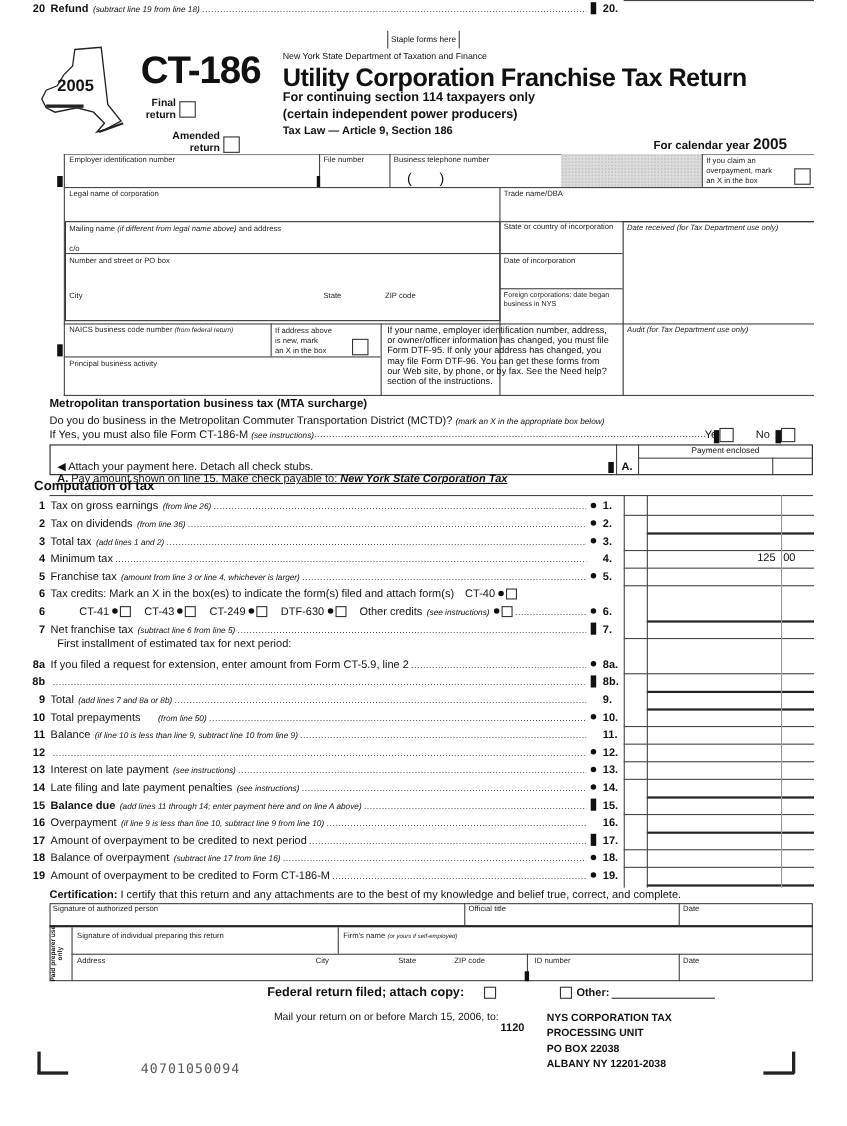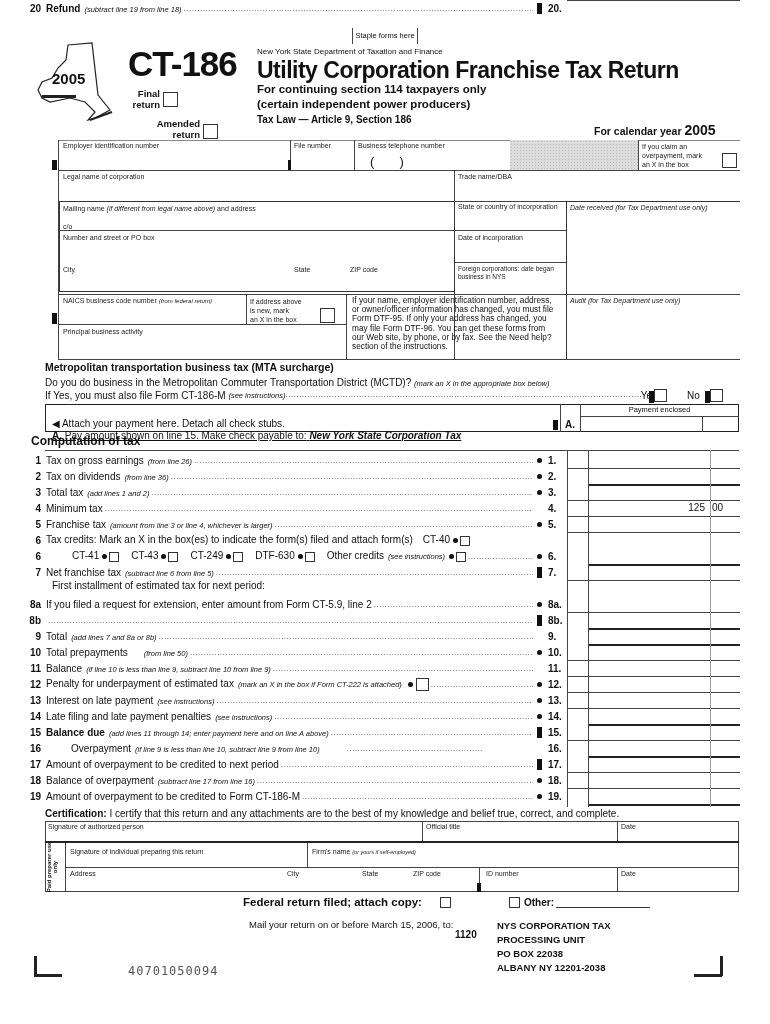--- a/index.html
+++ b/index.html
@@ -309,21 +309,20 @@
       <span class="desc"><span>Balance</span><i style="margin-left: 4px;">(if line 10 is less than line 9, subtract line 10 from line 9)</i></span>
       <span class="dots" style="padding-left: 2px;">........................................................................................................................................................................................................</span>
       <span class="mark"></span>
       <span class="ref">11.</span>
     </div>
     <div class="amt" style="left: 590px; top: 660px; width: 117px; height: 16px; text-align: right; padding-right: 2px; line-height: 16px;"></div>
     <div class="amt" style="left: 712px; top: 660px; width: 28px; height: 16px; line-height: 16px;"></div>
     <div class="hline" style="left: 567px; top: 676px; width: 173px;"></div>
     <div class="line-row" style="top: 676px; left: 18px; width: 549px;">
       <span class="num">12</span>
-      <span class="desc"><span>Penalty for underpayment of estimated tax</span><i style="margin-left: 4px;">(mark an X in the box if Form CT-222 is attached)</i><span style="margin-left: 6px;"><span class="bullet"></span><span class="cb" style="margin-left: 3px;"></span></span></span>
       <span class="dots" style="padding-left: 2px;">........................................................................................................................................................................................................</span>
       <span class="mark"><span class="bullet"></span></span>
       <span class="ref">12.</span>
     </div>
     <div class="amt" style="left: 590px; top: 676px; width: 117px; height: 16px; text-align: right; padding-right: 2px; line-height: 16px;"></div>
     <div class="amt" style="left: 712px; top: 676px; width: 28px; height: 16px; line-height: 16px;"></div>
     <div class="hline" style="left: 567px; top: 692px; width: 173px;"></div>
     <div class="line-row" style="top: 692px; left: 18px; width: 549px;">
       <span class="num">13</span>
       <span class="desc"><span>Interest on late payment</span><i style="margin-left: 4px;">(see instructions)</i></span>
@@ -347,21 +346,21 @@
     <div class="line-row" style="top: 724px; left: 18px; width: 549px;">
       <span class="num">15</span>
       <span class="desc"><span style="font-weight: bold;">Balance due</span><i style="margin-left: 4px;">(add lines 11 through 14; enter payment here and on line A above)</i></span>
       <span class="dots" style="padding-left: 2px;">........................................................................................................................................................................................................</span>
       <span class="mark"><span class="sq"></span></span>
       <span class="ref">15.</span>
     </div>
     <div class="amt" style="left: 590px; top: 724px; width: 117px; height: 16px; text-align: right; padding-right: 2px; line-height: 16px;"></div>
     <div class="amt" style="left: 712px; top: 724px; width: 28px; height: 16px; line-height: 16px;"></div>
     <div class="hline" style="left: 567px; top: 740px; width: 173px;"></div>
-    <div class="line-row" style="top: 740px; left: 18px; width: 549px; gap: 25px;">
+    <div class="line-row" style="top: 740px; left: 18px; width: 549px;">
       <span class="num">16</span>
       <span class="desc"><span>Overpayment</span><i style="margin-left: 4px;">(if line 9 is less than line 10, subtract line 9 from line 10)</i></span>
       <span class="dots" style="padding-left: 2px;">........................................................................................................................................................................................................</span>
       <span class="mark"></span>
       <span class="ref">16.</span>
     </div>
     <div class="amt" style="left: 590px; top: 740px; width: 117px; height: 16px; text-align: right; padding-right: 2px; line-height: 16px;"></div>
     <div class="amt" style="left: 712px; top: 740px; width: 28px; height: 16px; line-height: 16px;"></div>
     <div class="hline" style="left: 588px; top: 756px; width: 152px; height: 2px; background: rgb(34, 34, 34);"></div>
     <div class="line-row" style="top: 756px; left: 18px; width: 549px;">

